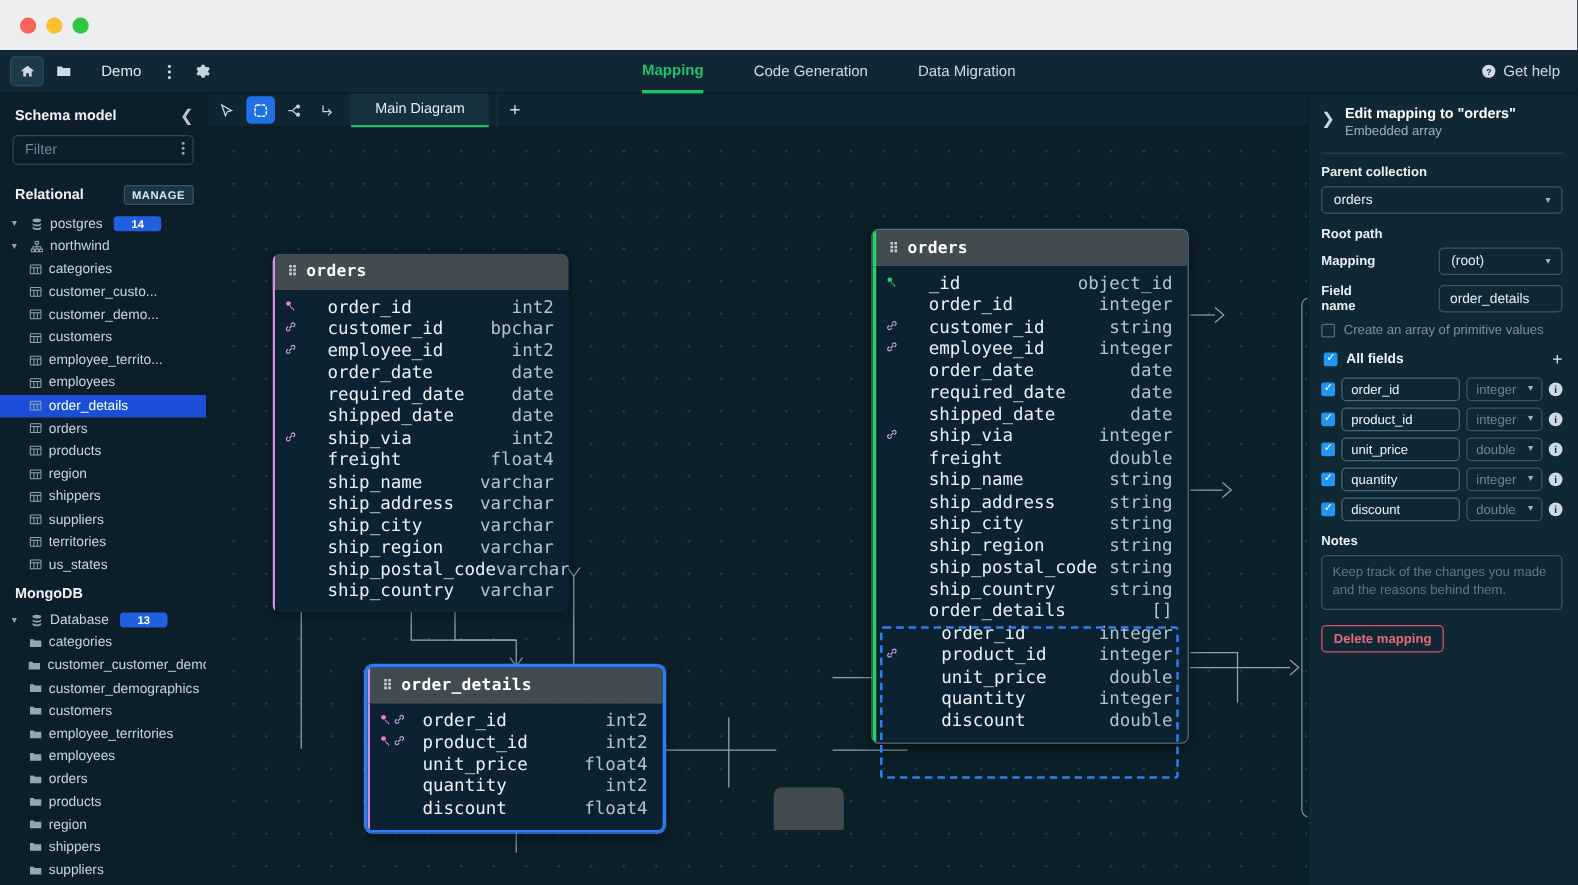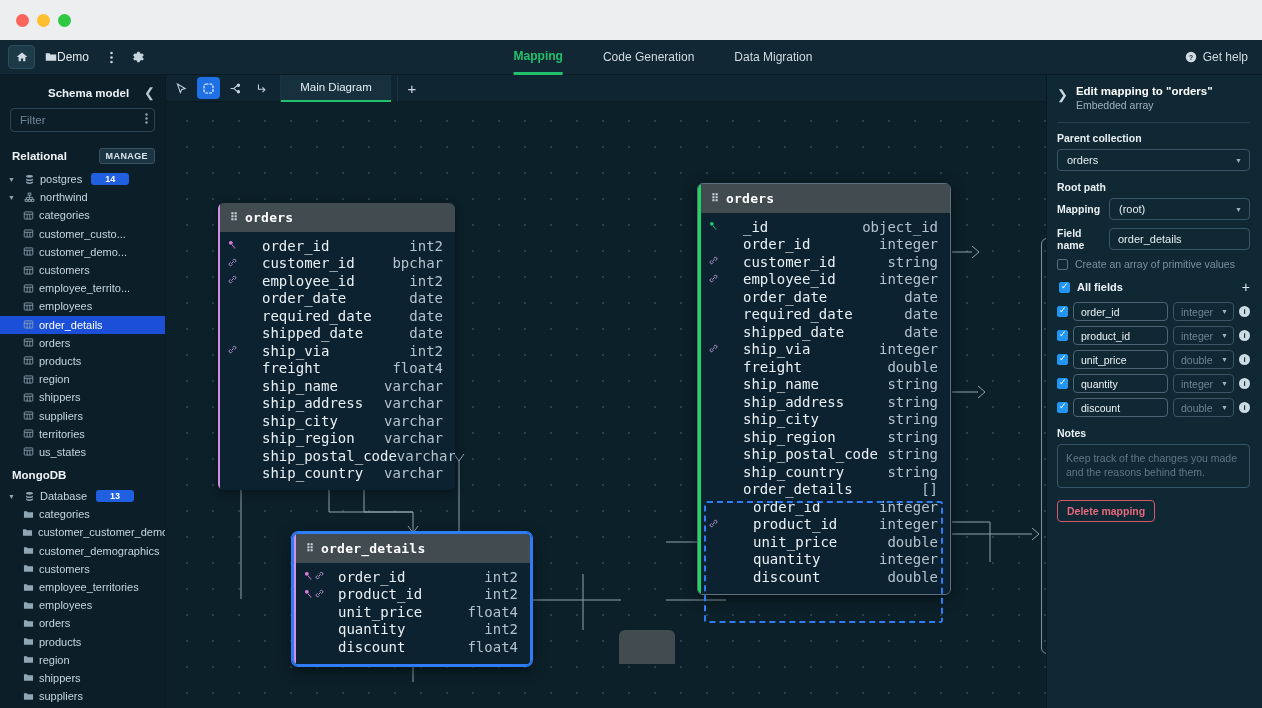--- a/index.html
+++ b/index.html
@@ -27,36 +27,36 @@
   .topbar {
     height: 35px; background: #112733; display: flex; align-items: center;
     position: relative; border-bottom: 1px solid #0a1b23;
   }
   .tb-left { display: flex; align-items: center; gap: 2px; padding-left: 8px; }
   .home-btn {
     width: 27px; height: 24px; border-radius: 4px; background: #1d3a49;
     border: 1px solid #2c4d5e; display: flex; align-items: center; justify-content: center;
     color: #cfdbe3;
   }
-  .crumb { display: flex; align-items: center; gap: 0; padding: 0 8px; color: #e3eaef; font-size: 12px; justify-content: center; }
+  .crumb { display: flex; align-items: center; gap: 24px; padding: 0 8px; color: #e3eaef; font-size: 12px; justify-content: center; }
   .icon-btn { width: 24px; height: 24px; display: flex; align-items: center; justify-content: center; color: #c6d3db; }
 
   .tb-tabs { position: absolute; left: 50%; transform: translateX(-50%); display: flex; gap: 40px; height: 35px; align-items: center; margin-left: 32px; }
   .tb-tab { font-size: 12px; color: #cfdbe3; height: 35px; display: flex; align-items: center; }
   .tb-tab.active { color: #21c06b; font-weight: bold; border-bottom: 3px solid #21c06b; }
 
   .tb-right { position: absolute; right: 14px; display: flex; align-items: center; gap: 6px; color: #cfdbe3; font-size: 12px; }
 
   
   .main { display: flex; height: 633px; }
 
   
   .sidebar { width: 166px; background: #0c1f29; border-right: 1px solid #0a1a22; display: flex; flex-direction: column; flex: 0 0 166px; overflow: hidden; }
   .sb-head { display: flex; align-items: center; justify-content: space-between; padding: 10px 10px 8px 12px; }
-  .sb-title { font-size: 11.5px; font-weight: bold; color: #eef3f6; margin-left: 36px; }
+  .sb-title { font-size: 11.5px; font-weight: bold; color: #eef3f6; }
   .sb-collapse { color: #b7c6d0; font-size: 13px; }
   .filter-wrap { padding: 0 10px 8px 10px; }
   .filter {
     height: 24px; border: 1px solid #2b4757; border-radius: 4px; background: transparent;
     display: flex; align-items: center; justify-content: space-between; padding: 0 6px 0 9px;
   }
   .filter span.ph { color: #6f8695; font-size: 11.5px; }
   .sb-scroll { overflow: hidden; flex: 1; }
   .sec-head { display: flex; align-items: center; justify-content: space-between; padding: 8px 10px 6px 12px; }
   .sec-title { font-size: 11.5px; font-weight: bold; color: #eef3f6; }
@@ -153,21 +153,21 @@
   .btn.save { background: #0d9e54; color: #fff; }
   .rp-hr { height: 1px; background: #23414f; margin: 11px 0 9px 0; }
   .lbl { font-size: 10.5px; font-weight: bold; color: #e9eff3; margin-bottom: 5px; }
   .sel-box {
     height: 22px; border: 1px solid #38566a; border-radius: 4px; display: flex; align-items: center;
     justify-content: space-between; padding: 0 7px 0 9px; font-size: 11px; color: #e6edf2; background: transparent;
   }
   .caret { font-size: 7px; color: #9fb2bf; }
   .field-row { display: flex; align-items: center; gap: 6px; margin-bottom: 7px; }
   .field-row .fl { font-size: 10.5px; font-weight: bold; color: #e9eff3; width: 46px; flex: 0 0 46px; }
-  .field-row .fi { flex: 1; }
+  .field-row .fi { flex: 1; margin-left: 42px; }
   .txt-box { height: 22px; border: 1px solid #38566a; border-radius: 4px; display: flex; align-items: center; padding: 0 8px; font-size: 11px; color: #e6edf2; }
   .chk { width: 11px; height: 11px; border-radius: 2px; border: 1px solid #53707f; flex: 0 0 11px; }
   .chk.on { background: #2196f3; border-color: #2196f3; position: relative; }
   .chk.on::after { content: "✓"; position: absolute; left: 1px; top: -2px; font-size: 9px; color: #fff; }
   .cb-line { display: flex; align-items: center; gap: 7px; }
   .cb-line .t { font-size: 10.5px; color: #7b90a0; }
   .allfields { display: flex; align-items: center; gap: 7px; margin: 9px 0 7px 2px; }
   .allfields .t { font-size: 11px; font-weight: bold; color: #eef3f6; }
   .plus { margin-left: auto; color: #dce6ec; font-size: 14px; }
   .maprow { display: flex; align-items: center; gap: 5px; margin-bottom: 5px; }

